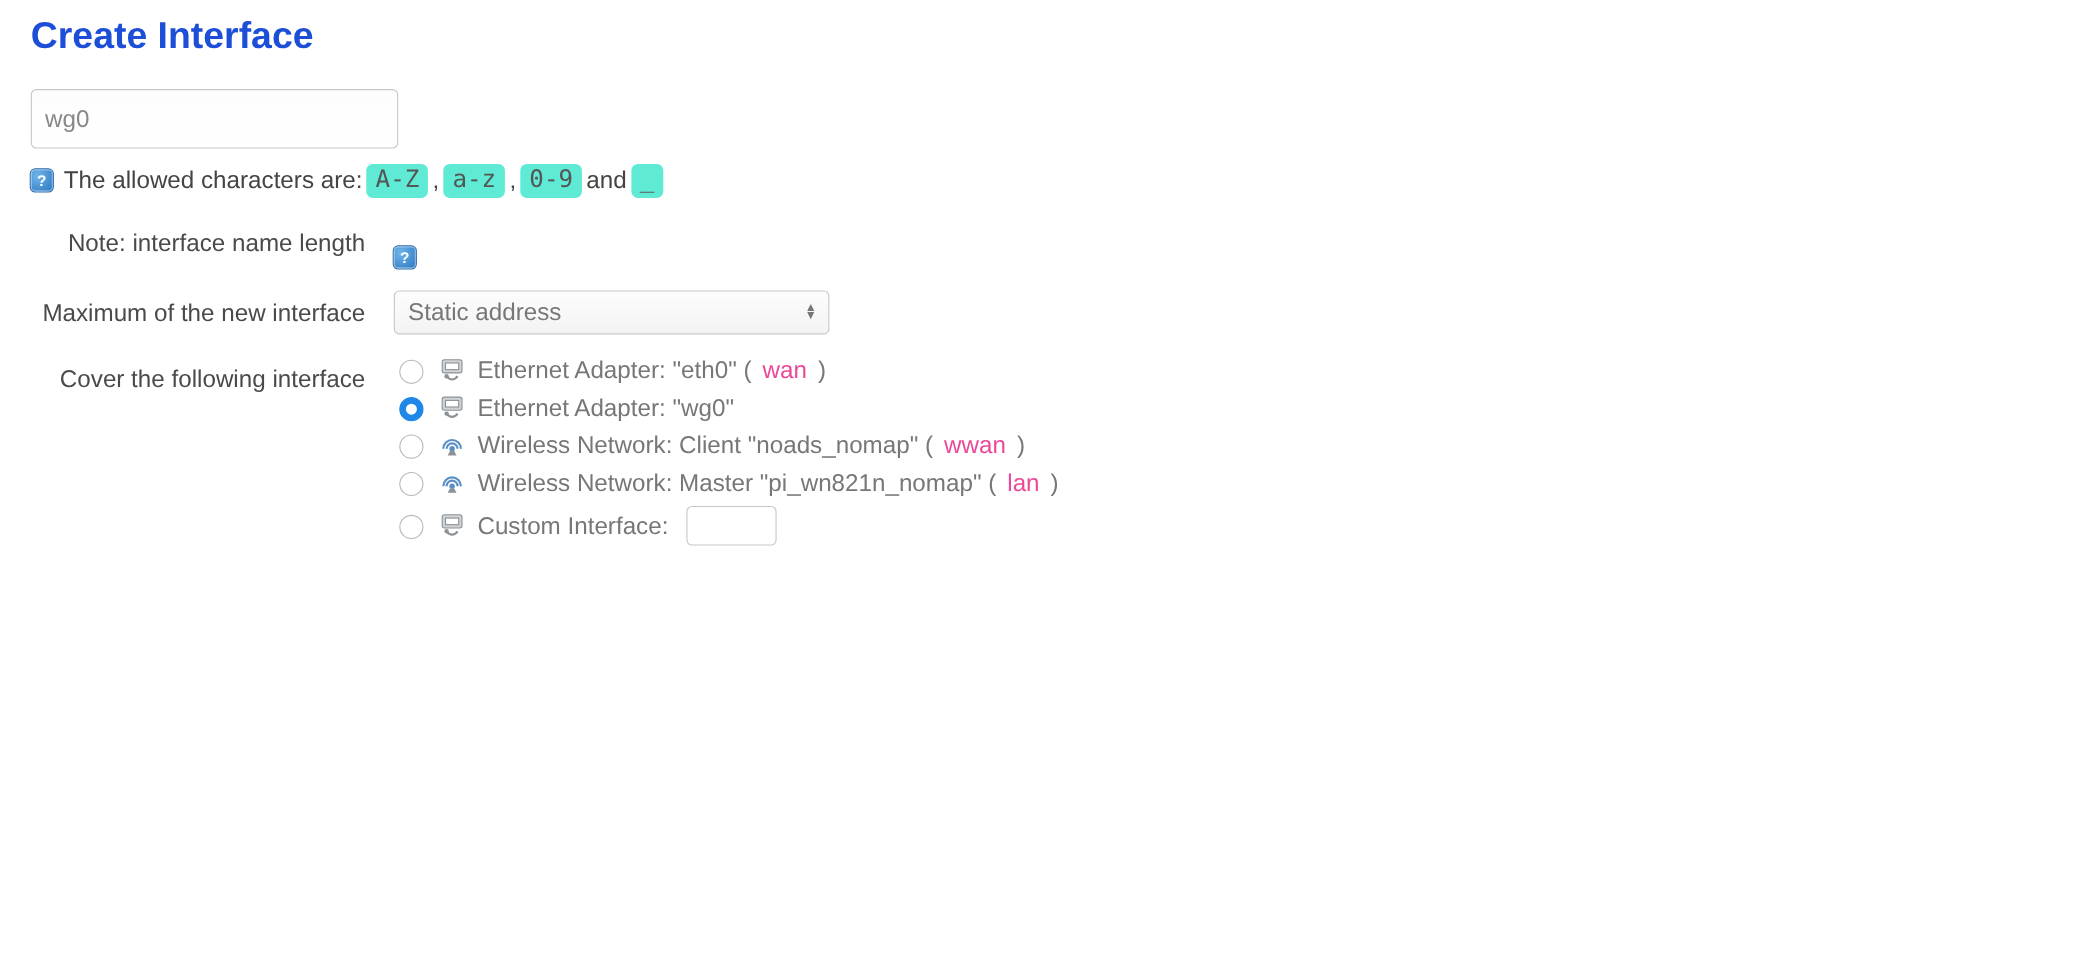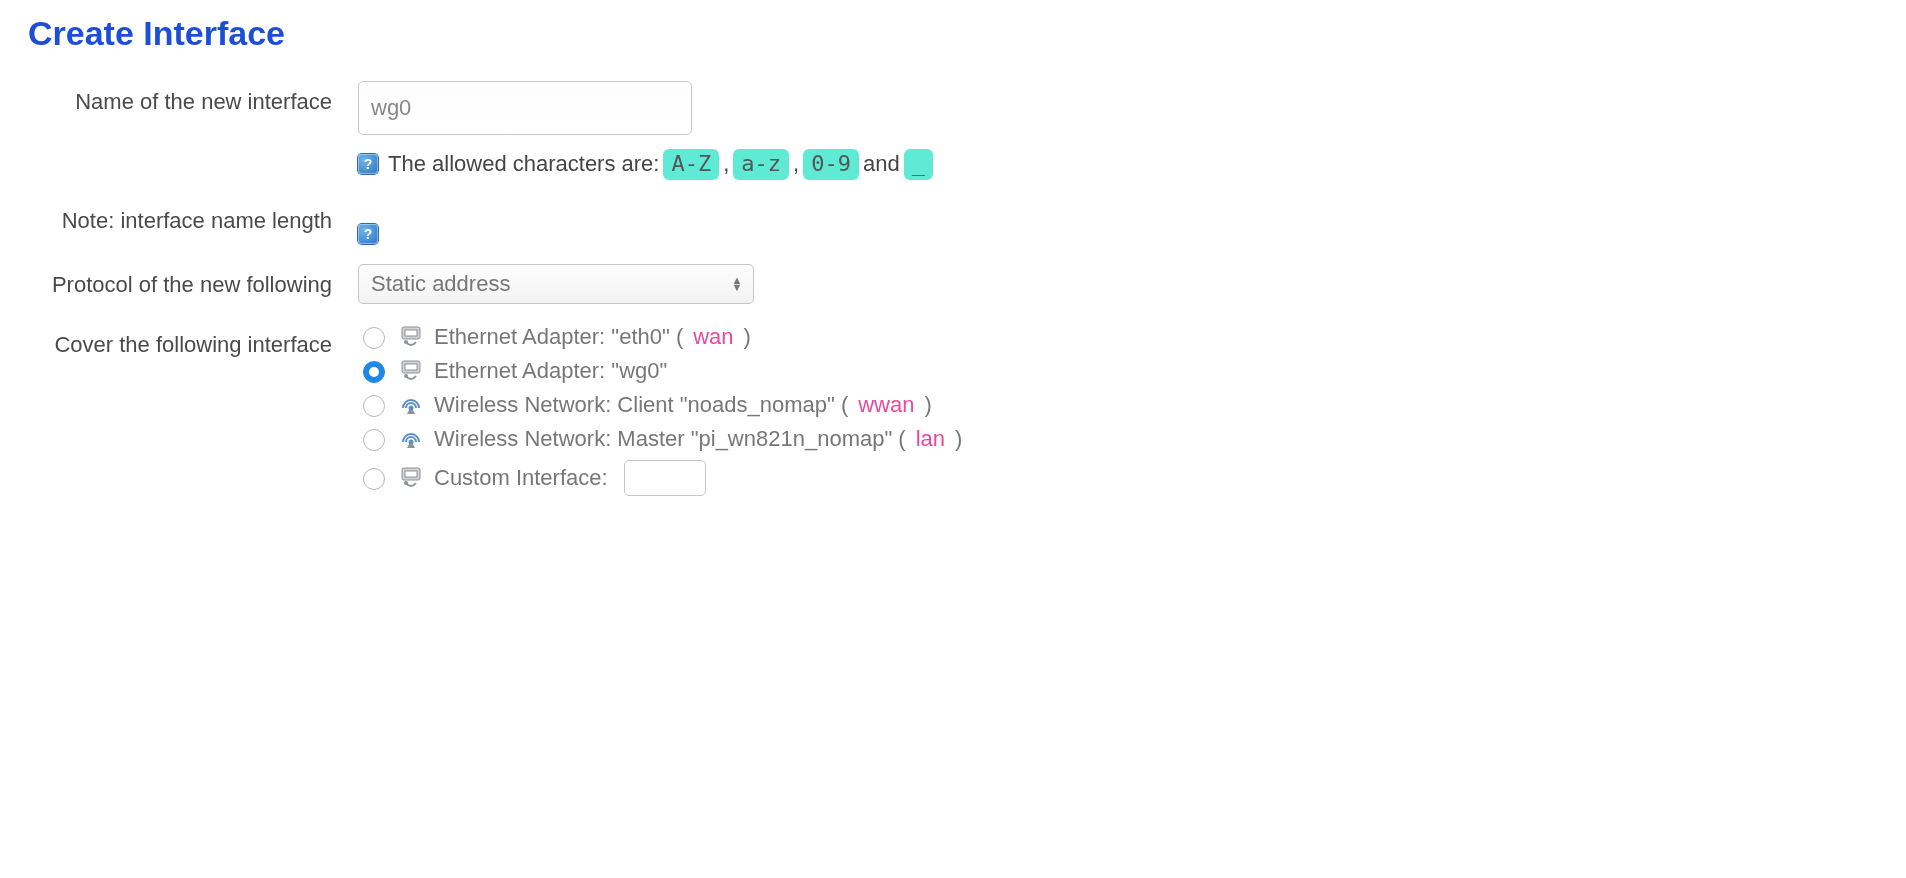--- a/index.html
+++ b/index.html
@@ -175,21 +175,20 @@
   }
 </style>
 </head>
 <body>
 
 <div class="page">
 
   <h2 class="title">Create Interface</h2>
 
   <div class="row">
-    <div class="label-col">Name of the new interface</div>
     <div class="field-col">
       <input class="text-input" type="text" value="wg0" style="">
       <div class="hint">
         <span class="help-icon">?</span>
         <span>The allowed characters are:</span>
         <span class="code-chip">A-Z</span>
           <span>,</span>
         <span class="code-chip">a-z</span>
           <span>,</span>
         <span class="code-chip">0-9</span>
@@ -202,21 +201,21 @@
   <div class="row">
     <div class="label-col">Note: interface name length</div>
     <div class="field-col">
       <div class="hint standalone">
         <span class="help-icon">?</span>
       </div>
     </div>
   </div>
 
   <div class="row">
-    <div class="label-col">Protocol of the new following</div>
+    <div class="label-col">Maximum of the new interface</div>
     <div class="field-col">
       <span class="select-wrap">
         <select class="select">
           <option>Static address</option>
         </select>
         <span class="select-arrows">▲<br>▼</span>
       </span>
     </div>
   </div>
 

